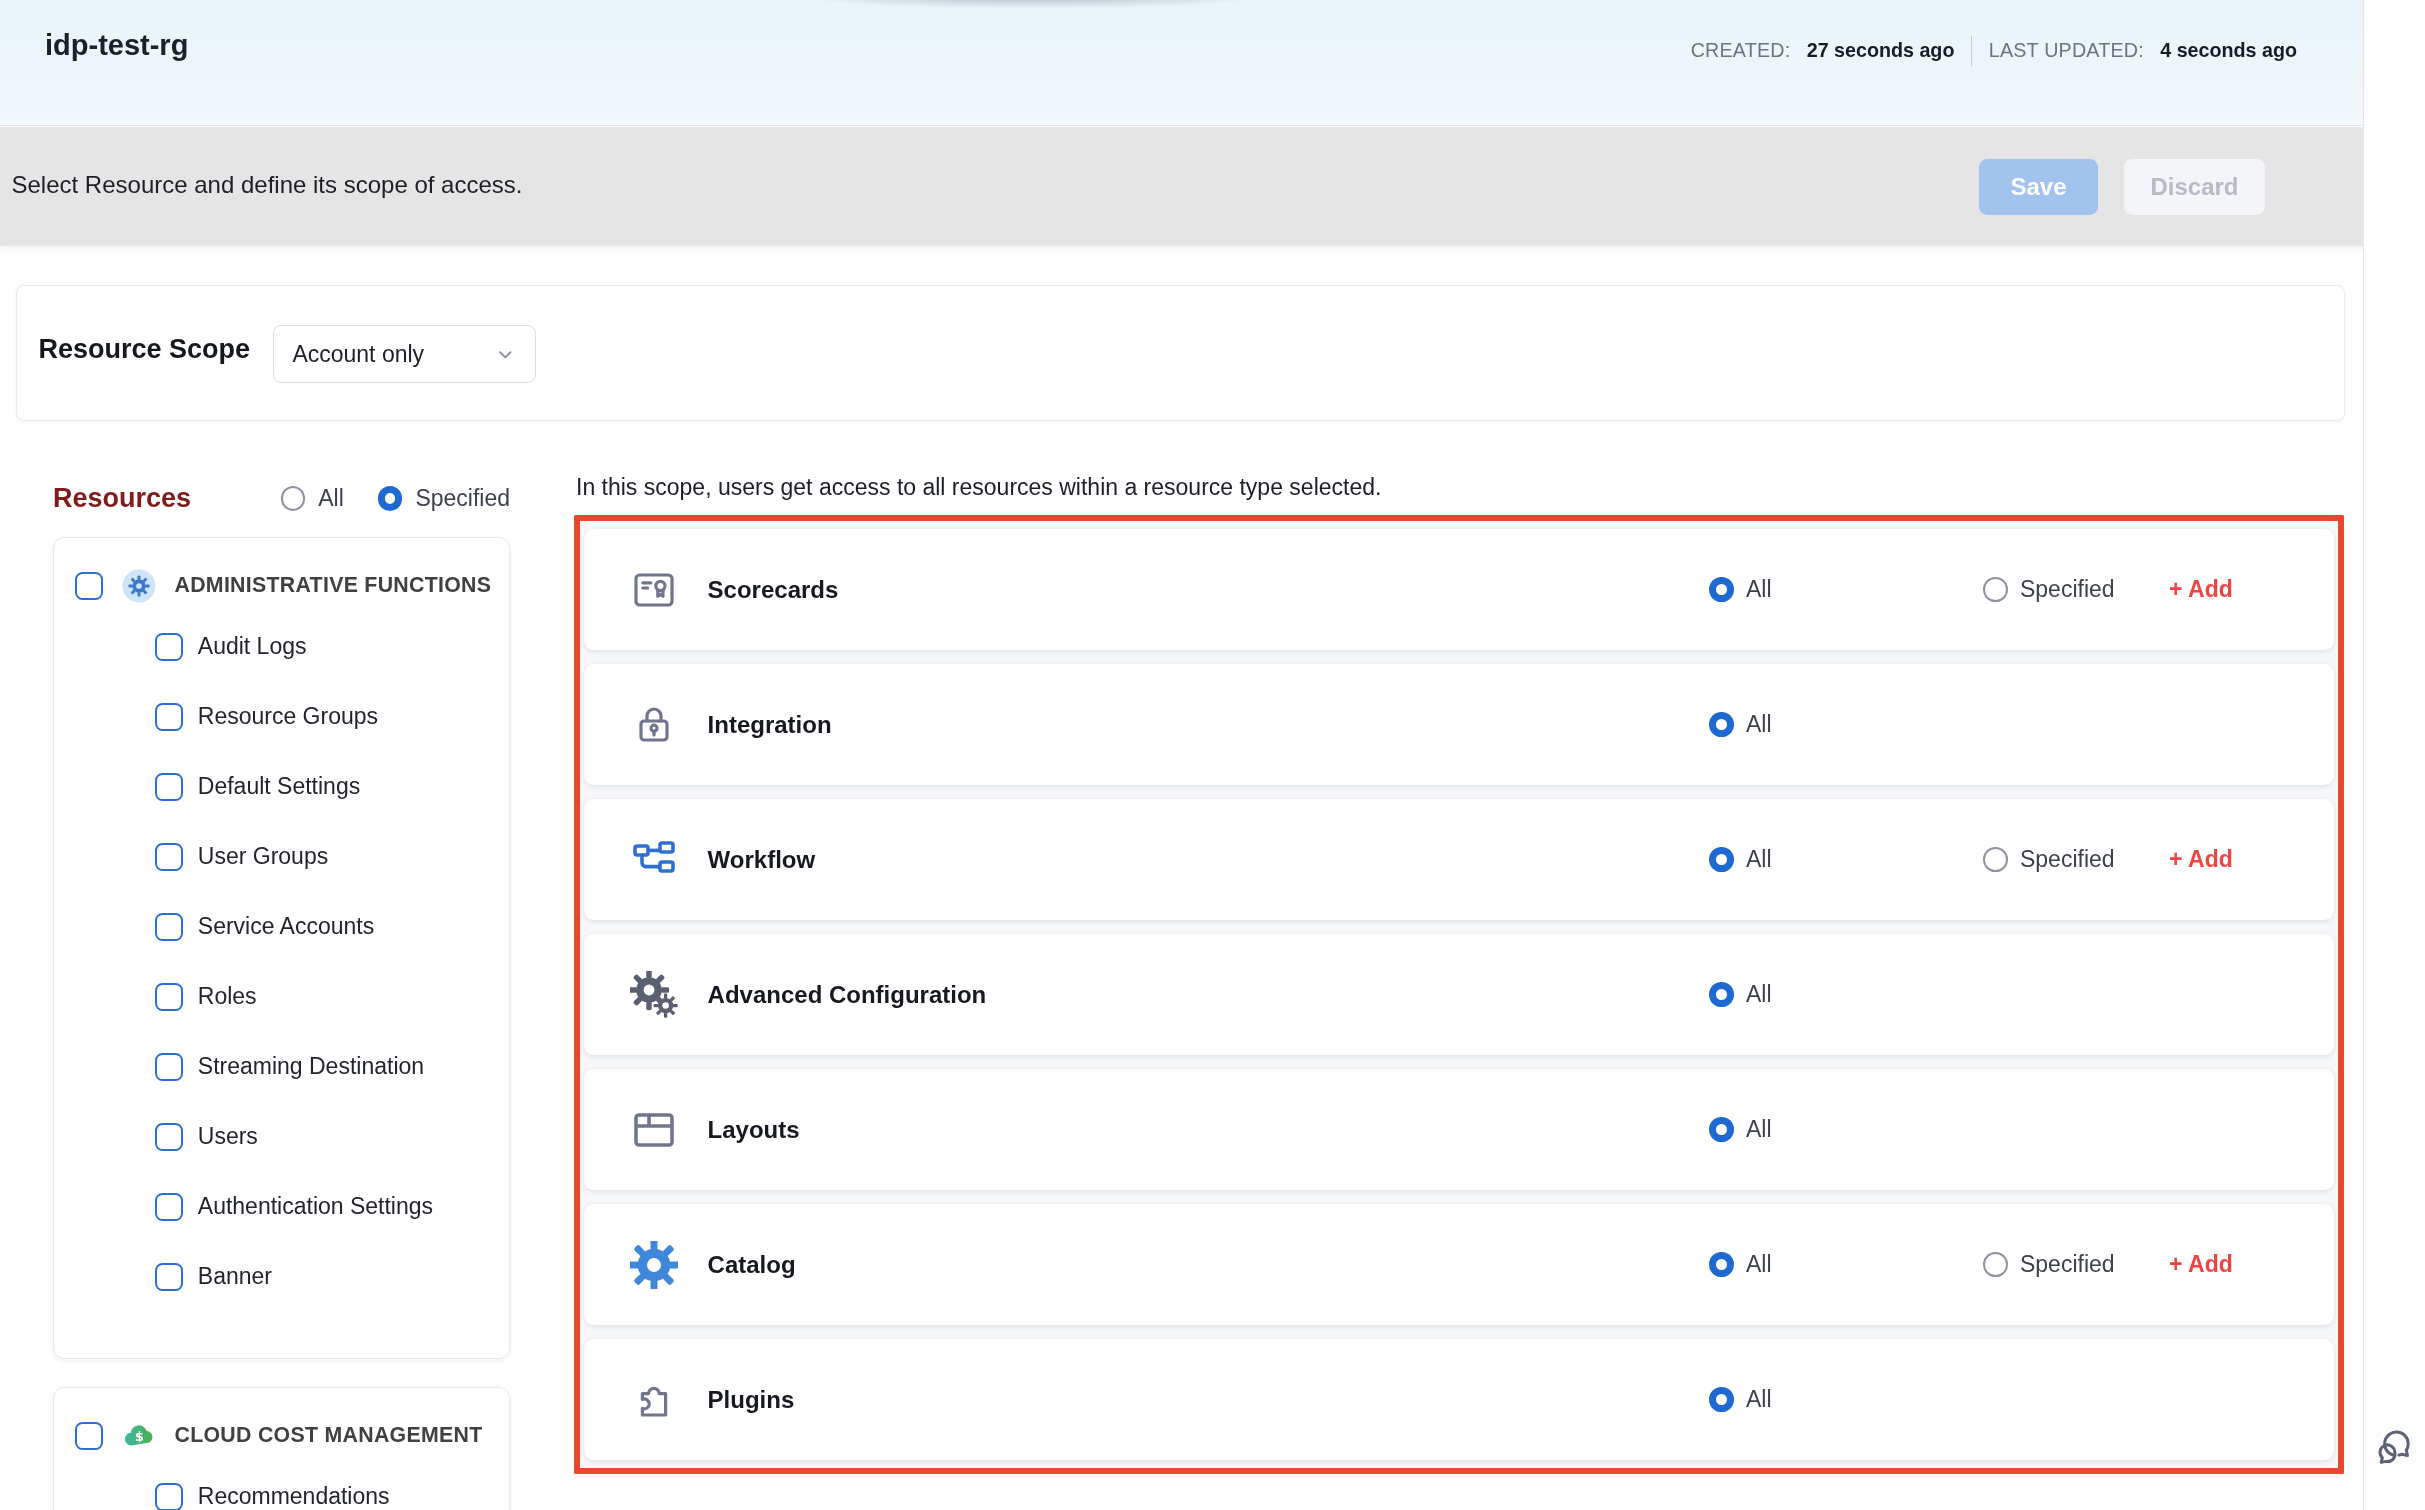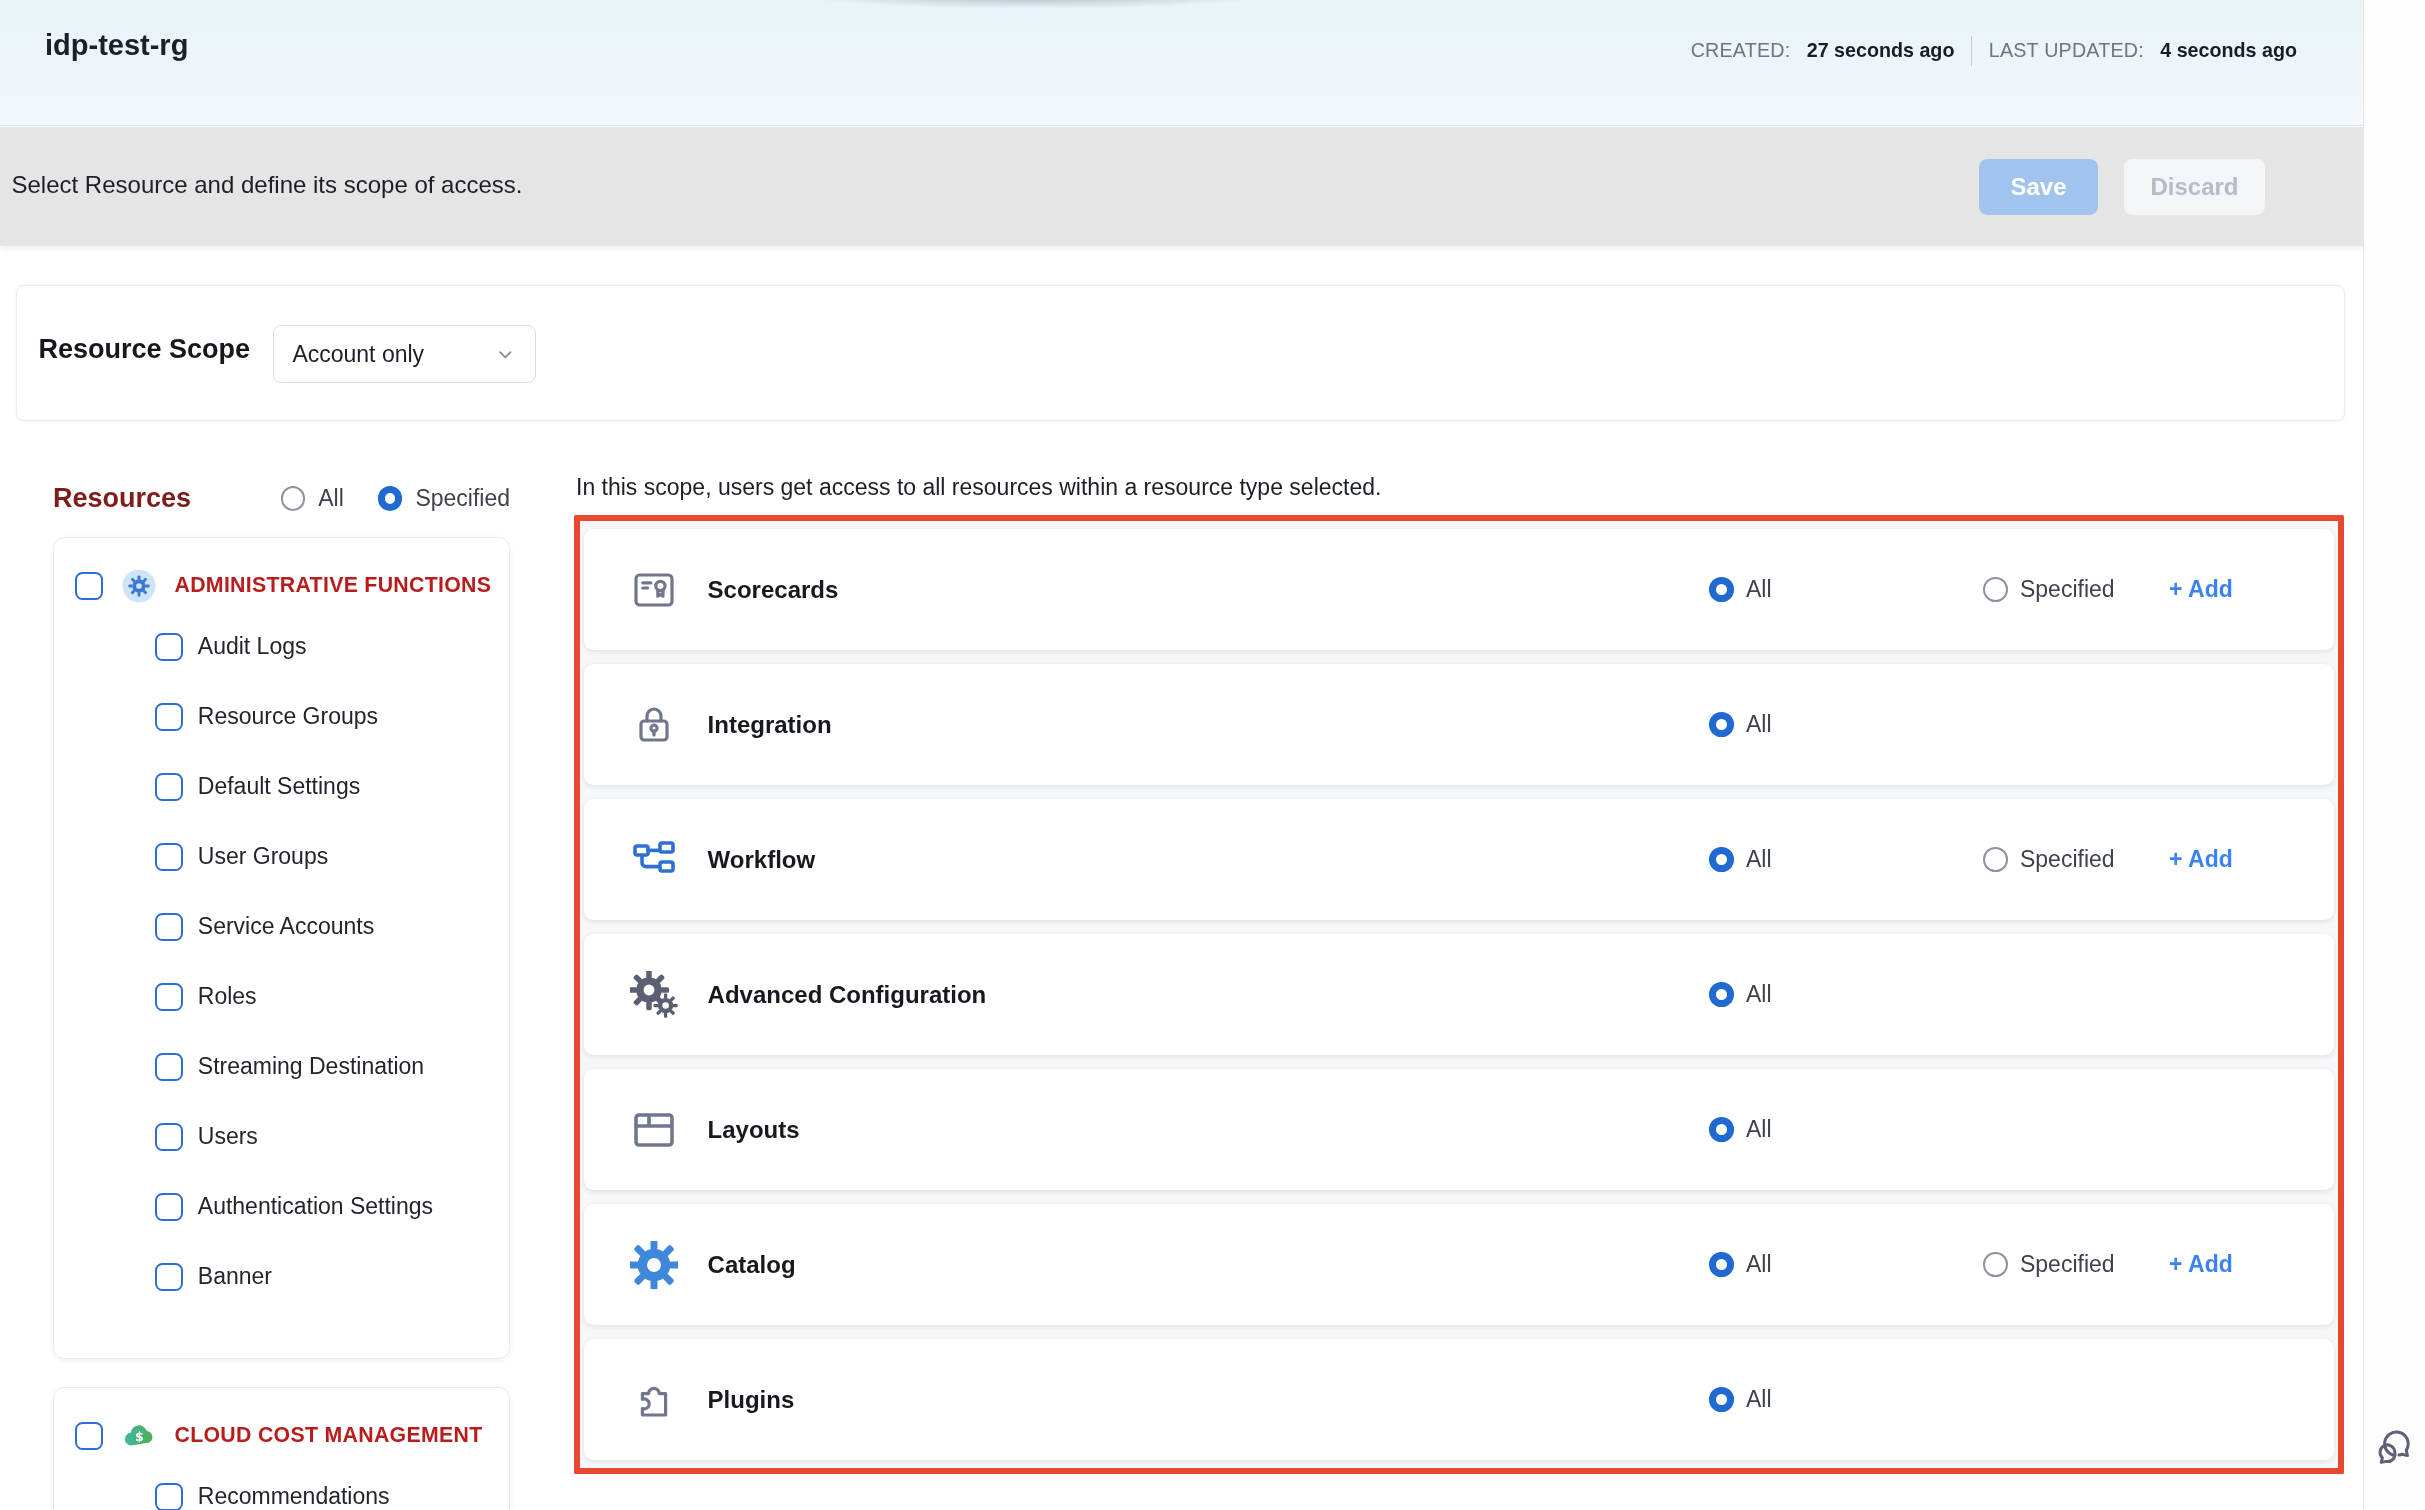--- a/index.html
+++ b/index.html
@@ -74,21 +74,21 @@
   .radio.on{border:7.4px solid #1e69d2;}
   .radio.off{border:2.5px solid #8f93a0;}
   .radio-label{font-size:23px;color:#3c414c;}
   .sidebar-card{
     position:absolute;left:53px;width:457px;background:#fff;border:0.8px solid #e8eaf0;
     border-radius:11.5px;box-shadow:0 1.6px 4.9px rgba(30,40,60,.06);box-sizing:border-box;
   }
   .sidebar-card.first{top:537px;height:822px;}
   .sidebar-card.second{top:1387px;height:197px;}
   .group-header{display:flex;align-items:center;gap:18px;padding:29.5px 0 8.2px 20.5px;}
-  .group-header .gh-label{font-size:21.3px;font-weight:600;color:#b91c1c;letter-spacing:0.3px;}
+  .group-header .gh-label{font-size:21.3px;font-weight:600;color:#404040;letter-spacing:0.3px;}
   .checkbox{
     width:28px;height:28px;border:2.5px solid #2e6fd3;border-radius:7.4px;background:#fff;
     box-sizing:border-box;flex:0 0 auto;cursor:pointer;
   }
   .group-icon{width:36px;height:36px;flex:0 0 auto;}
   .group-icon svg{width:36px;height:36px;display:block;}
   .side-item{display:flex;align-items:center;gap:14.8px;height:70px;padding-left:101px;}
   .side-item .si-label{font-size:23px;color:#22252d;}
   
   .main-instruction{position:absolute;left:576px;top:474px;font-size:23px;color:#1c1f27;}
@@ -102,21 +102,21 @@
     box-shadow:0 1.6px 4.9px rgba(27,37,54,.09);flex:0 0 auto;
     display:flex;align-items:center;
   }
   .row-icon{width:48px;height:48px;margin-left:46px;flex:0 0 auto;}
   .row-icon svg{width:48px;height:48px;display:block;}
   .row-label{margin-left:29.5px;font-size:24px;font-weight:600;color:#16191f;}
   .ctl{position:absolute;display:flex;align-items:center;gap:12.3px;}
   .ctl-all{left:1125px;}
   .ctl-spec{left:1399px;}
   .add-link{
-    position:absolute;left:1579px;font-size:23px;font-weight:600;color:#3b82f6;cursor:pointer;
+    position:absolute;left:1579px;font-size:23px;font-weight:600;color:#ef4444;cursor:pointer;
     background:none;border:none;font-family:inherit;
   }
 </style>
 </head>
 <body>
 
 <div class="top-header">
   <div class="top-smudge"></div>
   <div class="page-title">idp-test-rg</div>
   <div class="meta">

